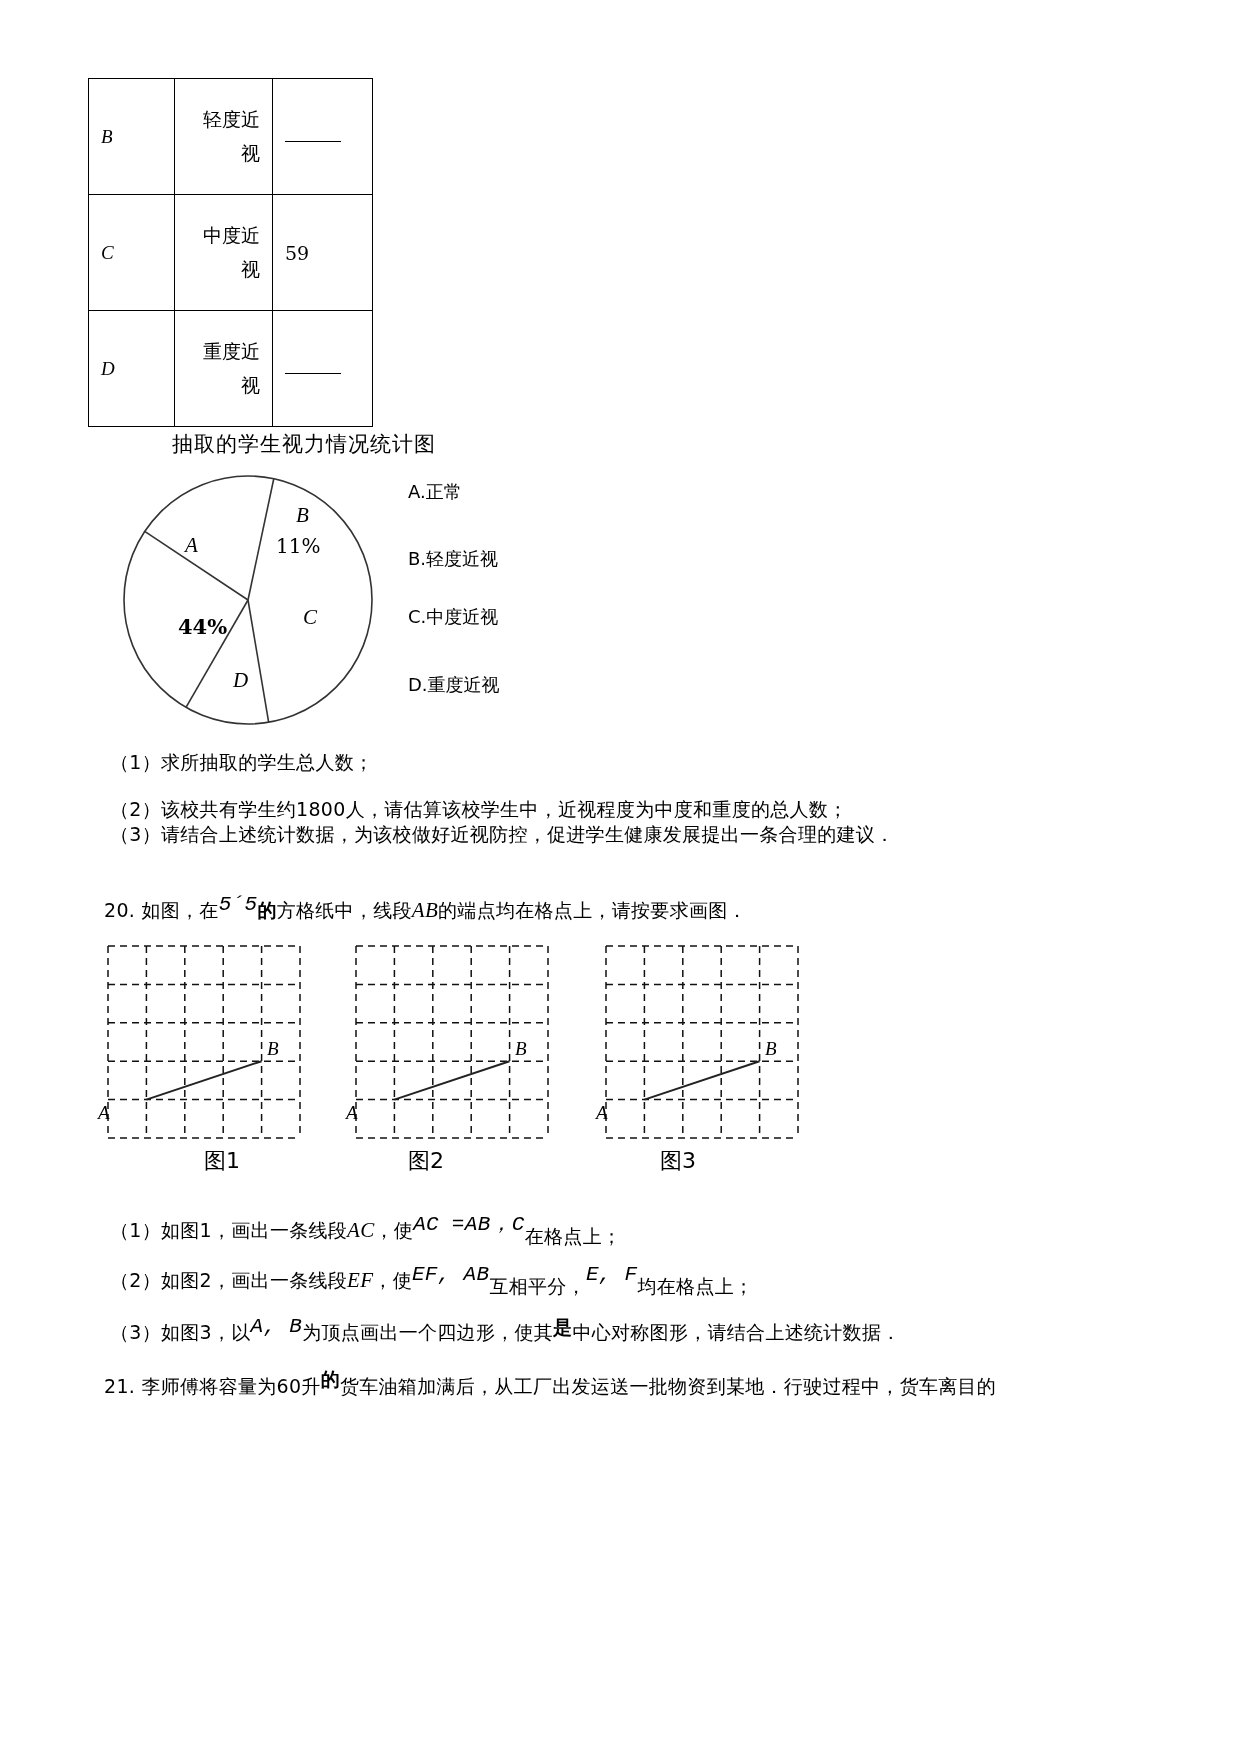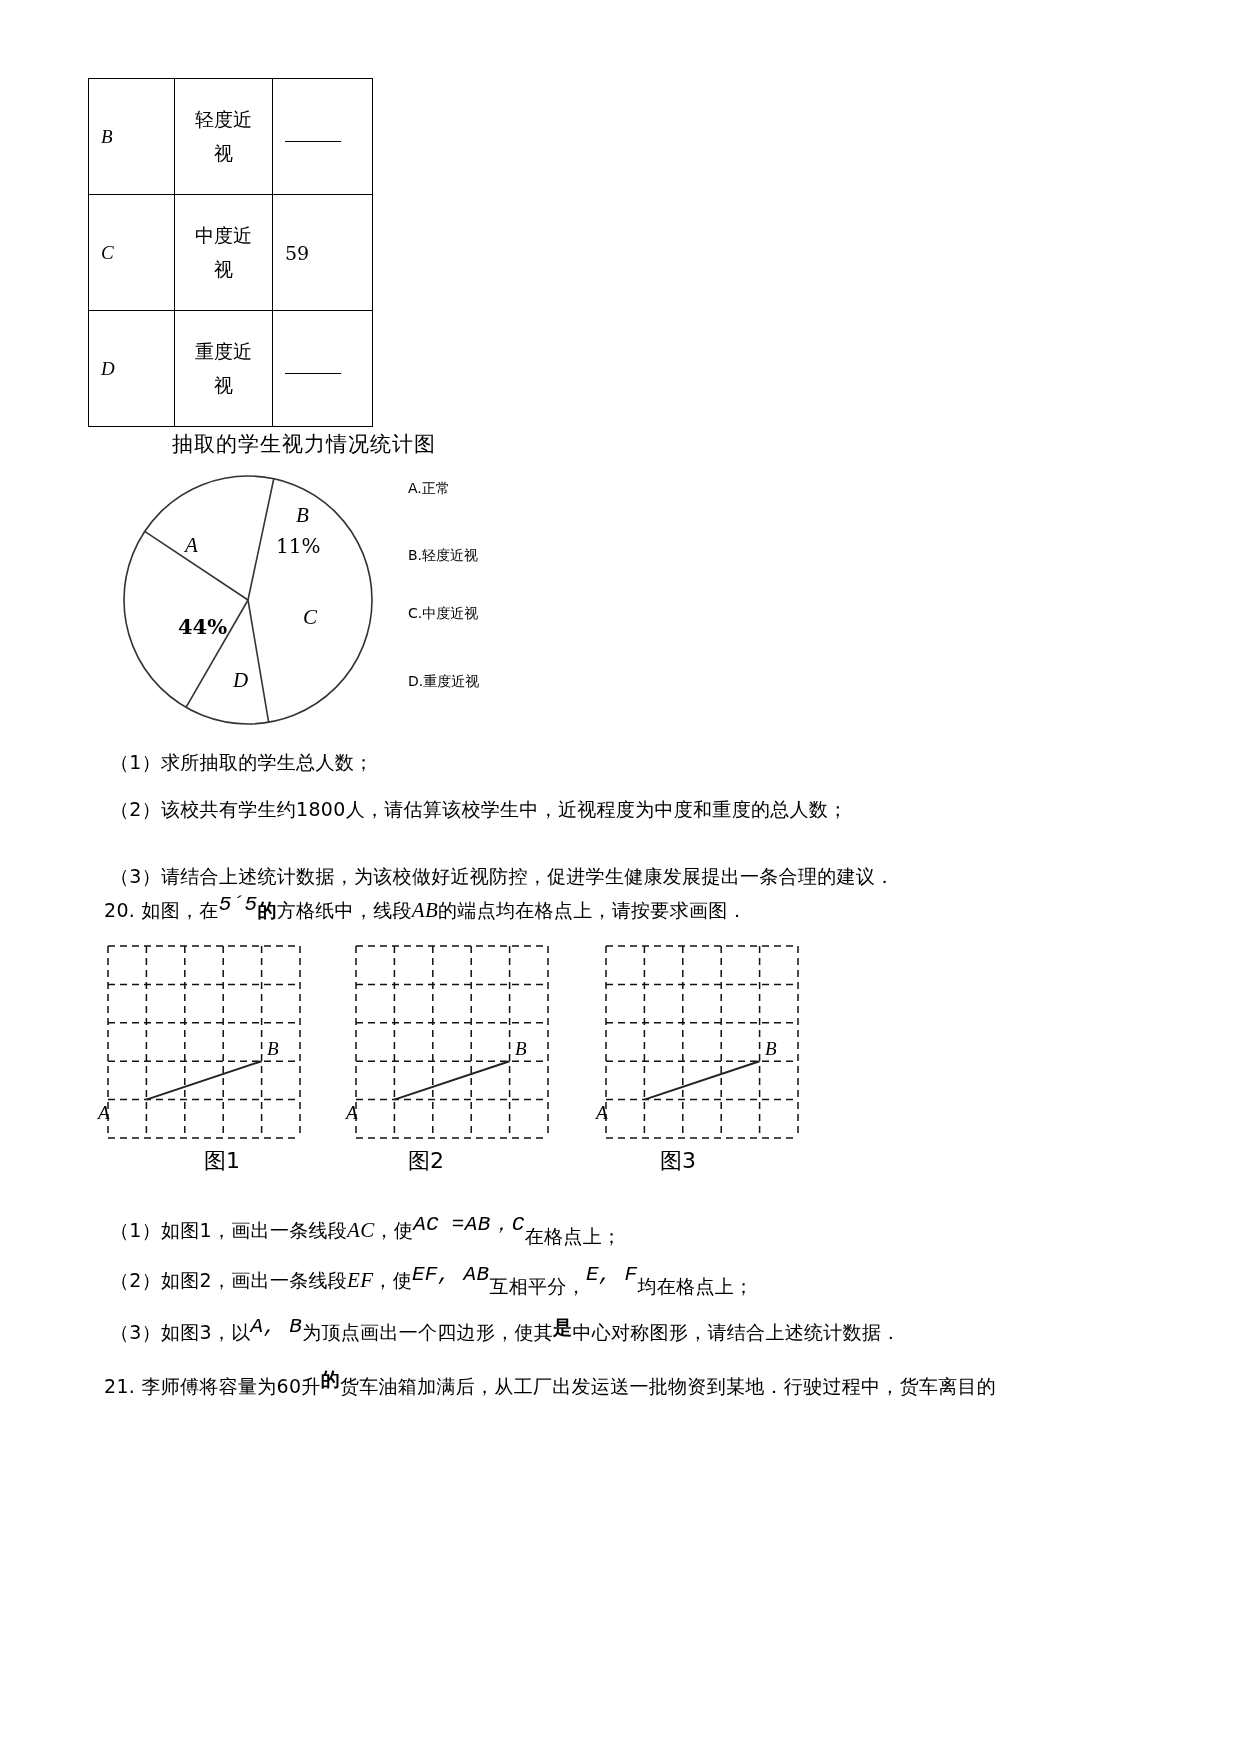--- a/index.html
+++ b/index.html
@@ -36,21 +36,21 @@
   }
   td.col-code {
     width: 86px;
     text-align: left;
     font-style: italic;
     font-size: 21px;
     padding-left: 18px;
   }
   td.col-label {
     width: 98px;
-    text-align: center;
+    text-align: right;
     line-height: 1.75;
     font-family: "DejaVu Sans", sans-serif;
     font-size: 18px;
     padding-left: 14px;
   }
   td.col-value {
     width: 100px;
     text-align: left;
     font-size: 19px;
     padding-left: 14px;
@@ -100,41 +100,41 @@
   #pct-A { left: 178px; top: 566px; margin-top: 48px; }
   #lbl-B { left: 296px; top: 503px; }
   #pct-B { left: 276px; top: 534px; font-size: 20px; font-weight: 500; }
   #lbl-C { left: 303px; top: 605px; }
   #lbl-D { left: 233px; top: 668px; }
 
   .legend {
     position: absolute;
     left: 408px;
     font-family: "DejaVu Sans", sans-serif;
-    font-size: 14px;
+    font-size: 18px;
     white-space: nowrap;
     text-align: right;
   }
   #leg-0 { top: 480px; }
   #leg-1 { top: 547px; }
   #leg-2 { top: 605px; }
   #leg-3 { top: 673px; }
 
   
   .para {
     position: absolute;
     left: 110px;
     font-family: "DejaVu Sans", sans-serif;
     font-size: 19px;
     white-space: nowrap;
     letter-spacing: 0.3px;
   }
   #q19-1 { top: 750px; }
   #q19-2 { top: 797px; }
-  #q19-3 { top: 864px; }
+  #q19-3 { top: 822px; }
   #q20-stem { top: 898px; left: 104px; }
   #q20-1 { top: 1216px; }
   #q20-2 { top: 1268px; }
   #q20-3 { top: 1320px; }
   #q21-stem { top: 1374px; left: 104px; }
 
   .mi {
     font-family: "Liberation Serif", serif;
     font-style: italic;
     font-size: 21px;

